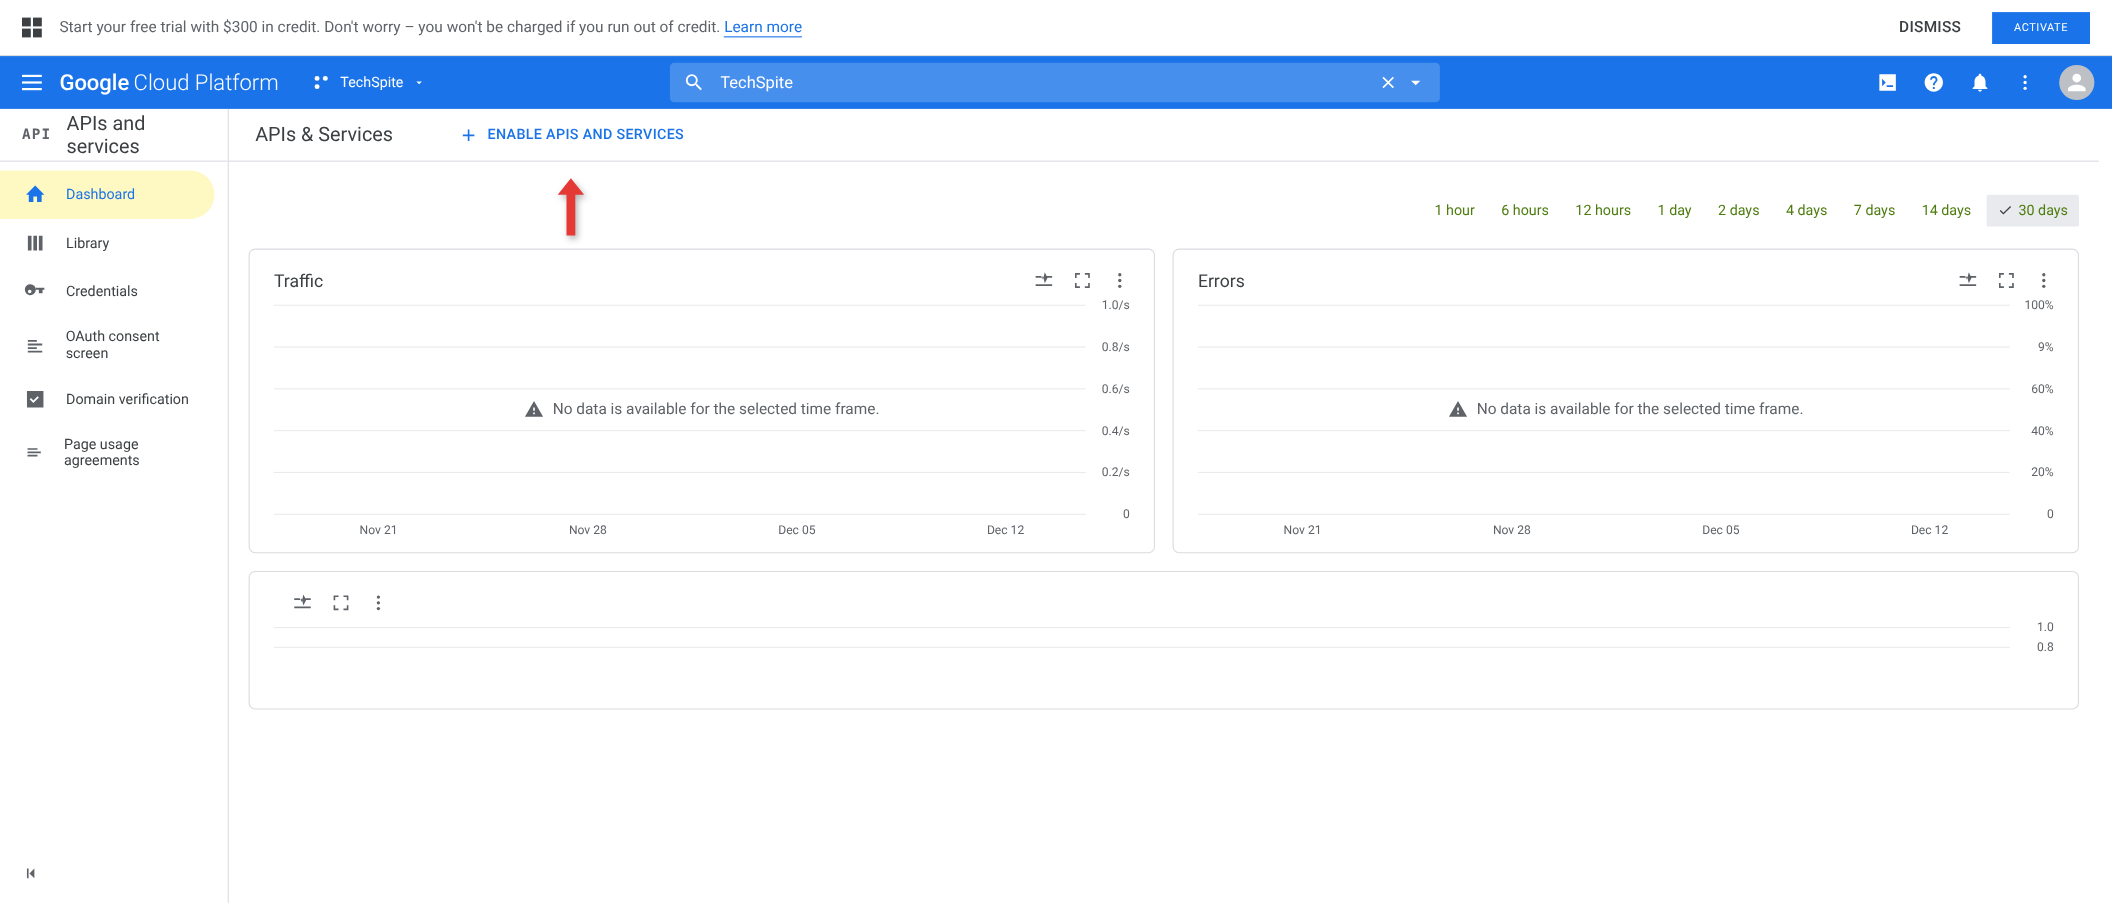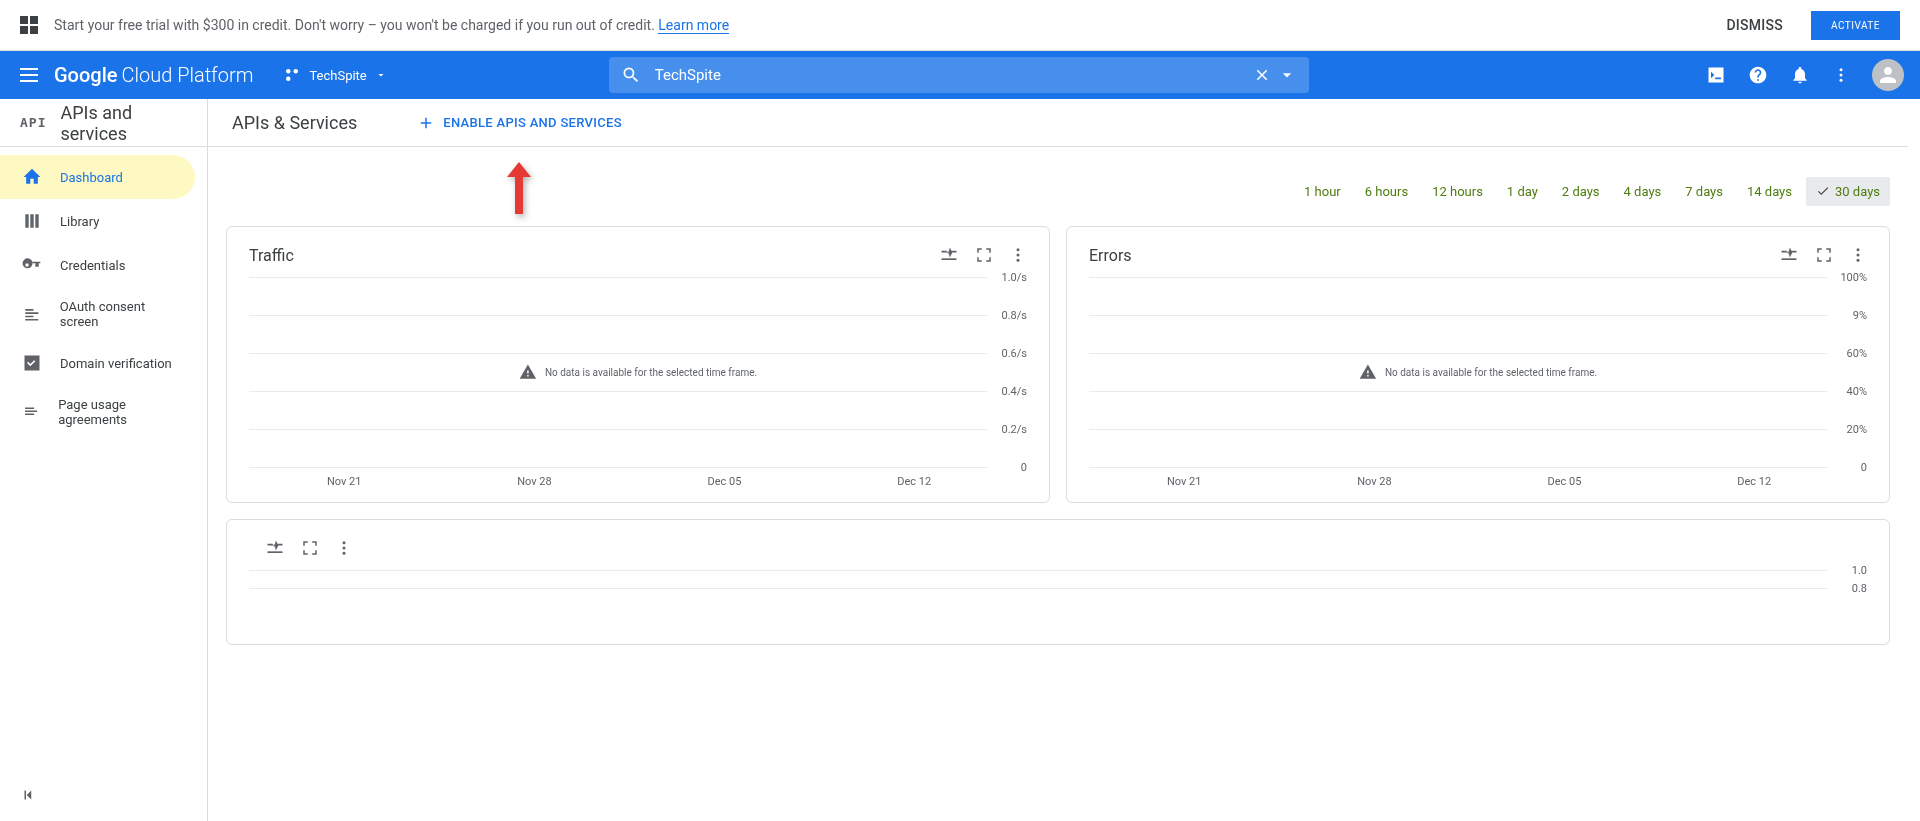--- a/index.html
+++ b/index.html
@@ -51,21 +51,21 @@
 .time-range span{padding:7px 10px;font-size:13px;color:#4d7c0f;cursor:pointer;border-radius:2px}
 .time-range span.active{background:#e8eaed;display:flex;align-items:flex-start;gap:5px}
 .charts{display:flex;gap:16px;padding:0 18px;flex-wrap:wrap}
 .chart{flex:1;min-width:600px;border:1px solid #dadce0;border-radius:6px;padding:18px 0 14px;position:relative}
 .chart-head{display:flex;align-items:center;padding:0 22px 12px}
 .chart-head h3{font-size:16px;font-weight:400;flex:1}
 .chart-head svg{fill:#5f6368;cursor:pointer;margin-left:16px}
 .chart-body{position:relative;height:190px;margin:0 22px}
 .gridline{position:absolute;left:0;right:40px;border-top:1px solid #e8eaed;display:flex;justify-content:flex-end}
 .gridline span{position:absolute;right:-40px;top:-7px;font-size:11px;color:#5f6368;width:36px;text-align:right}
-.nodata{position:absolute;top:50%;left:50%;transform:translate(-50%,-50%);display:flex;align-items:center;gap:8px;color:#5f6368;font-size:10px}
+.nodata{position:absolute;top:50%;left:50%;transform:translate(-50%,-50%);display:flex;align-items:center;gap:8px;color:#5f6368;font-size:14px}
 .nodata svg{fill:#5f6368}
 .xaxis{display:flex;justify-content:space-around;padding:8px 40px 0 22px;font-size:11px;color:#5f6368}
 .arrow{position:absolute;left:296px;top:60px;pointer-events:none}
 .arrow svg{filter:drop-shadow(2px 3px 3px rgba(0,0,0,.3))}
 </style>
 </head>
 <body>
 
 <div class="promo-bar">
   <div class="gift">

